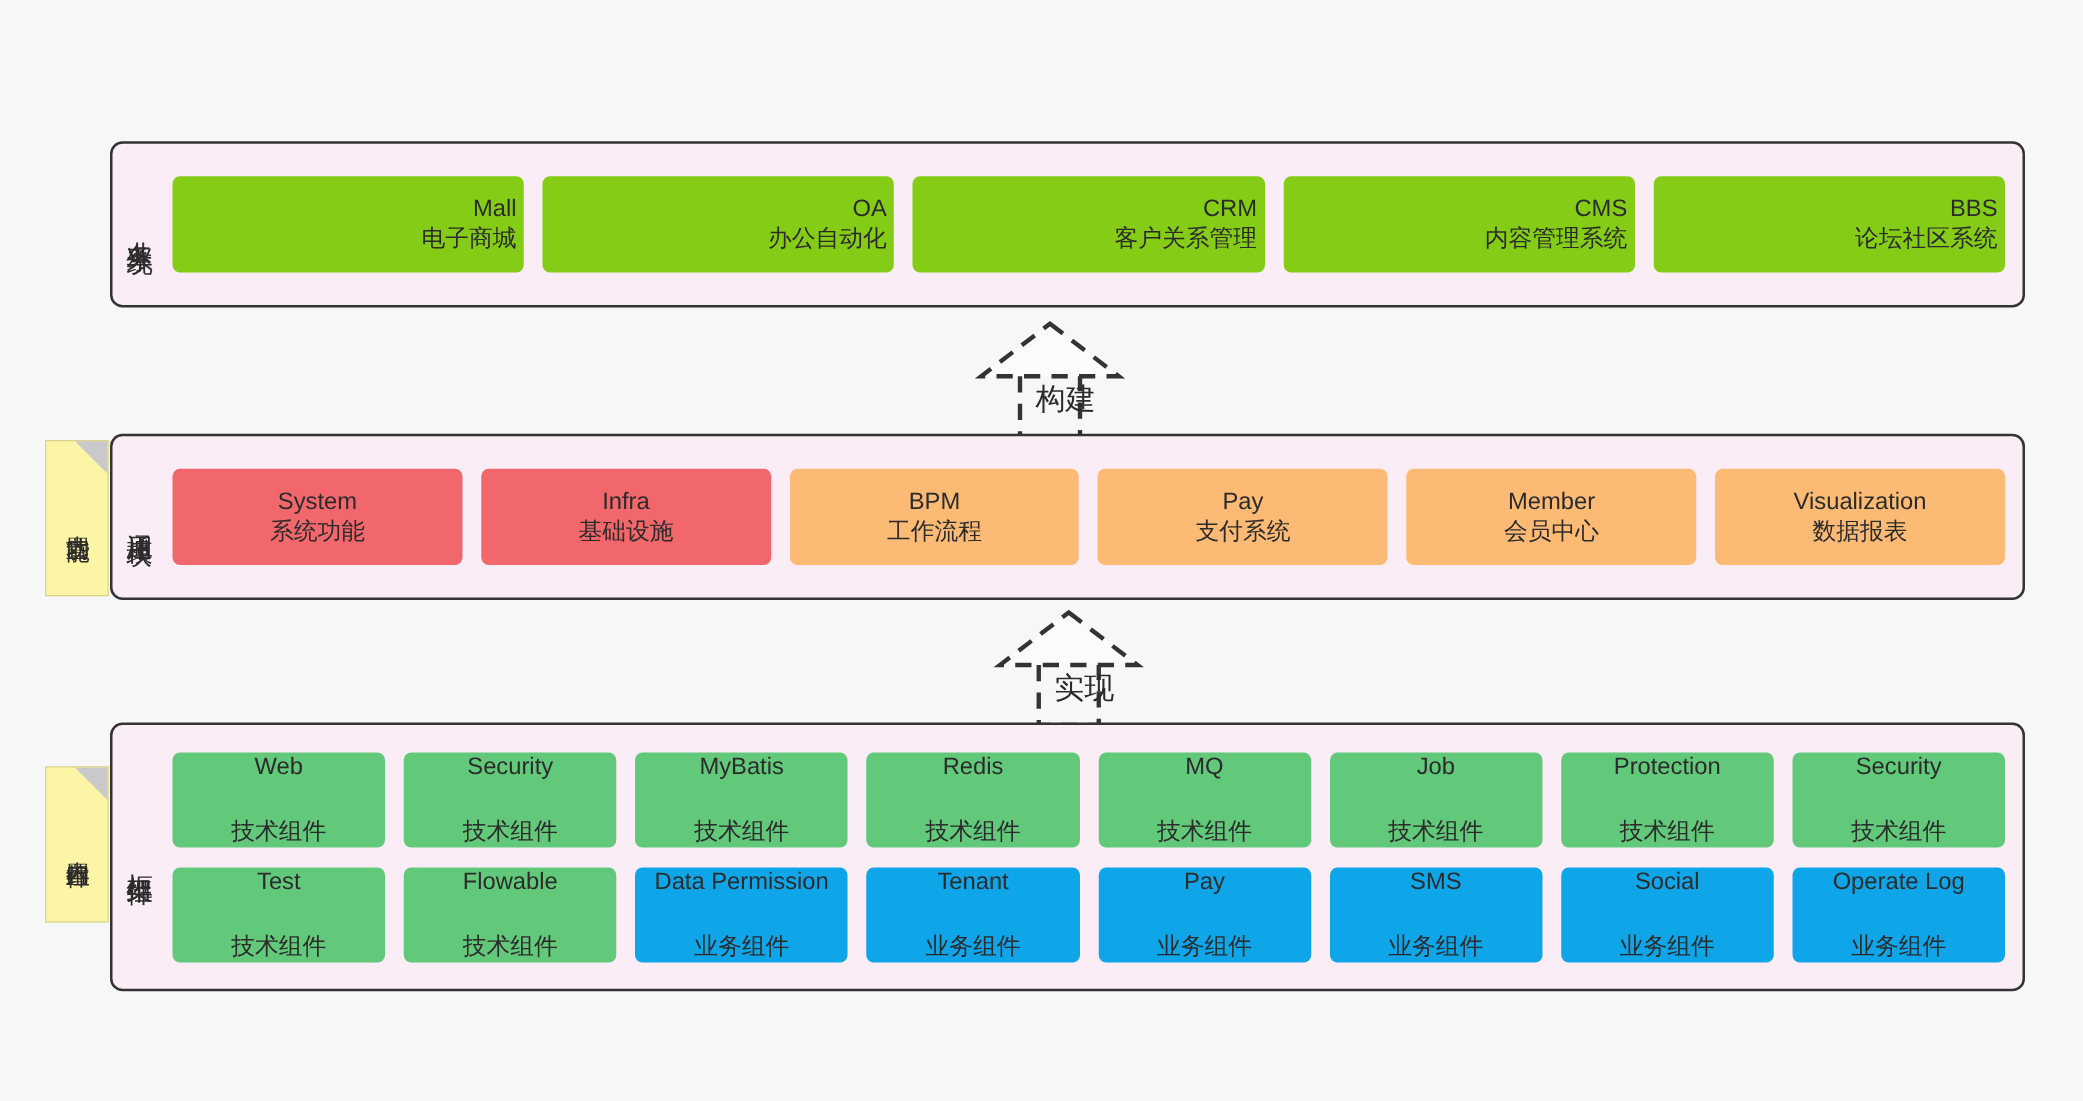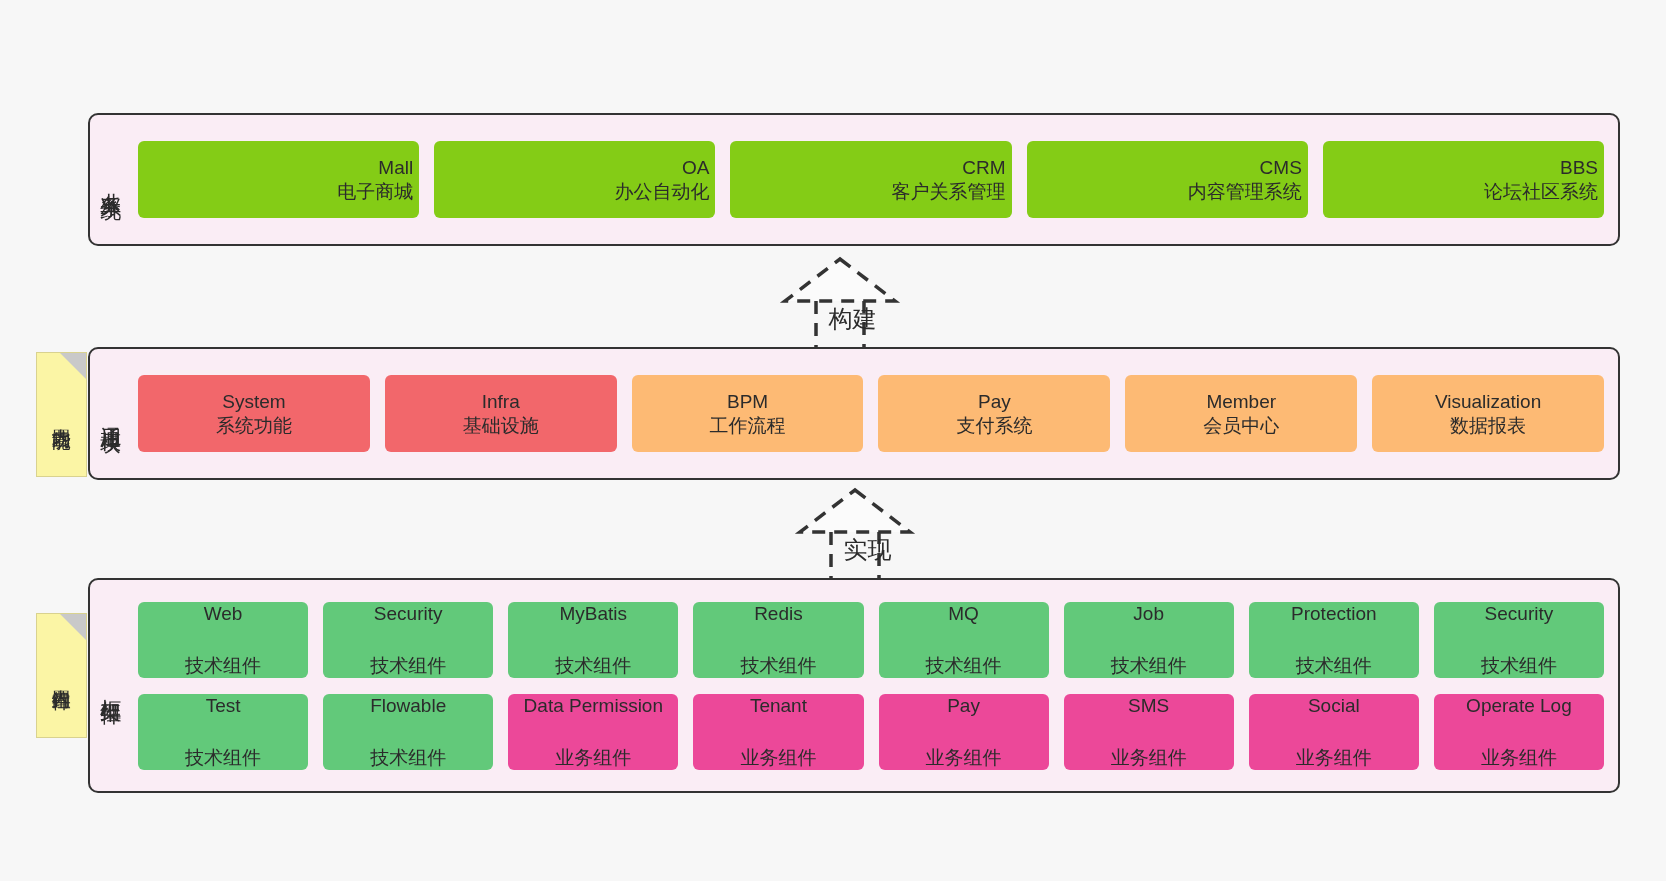--- a/index.html
+++ b/index.html
@@ -75,21 +75,21 @@
     padding: 4px 6px;
   }
   .node .n-title { font-size: 19px; }
   .node .n-sub   { font-size: 19px; }
 
   
   .c-blue        { background: #84cc16; align-items: flex-end; }
   .c-red         { background: #f2676b; }
   .c-pink        { background: #fdba74; }
   .c-green       { background: #62c97a; }
-  .c-lightgreen  { background: #ec4899; }
+  .c-lightgreen  { background: #0ea5e9; }
 
   
   #layer-business  { left: 88px;  top: 113px; width: 1532px; height: 133px; }
   #layer-modules   { left: 88px;  top: 347px; width: 1532px; height: 133px; }
   #layer-framework { left: 88px;  top: 578px; width: 1532px; height: 215px; }
 
   #layer-business  .node,
   #layer-modules   .node { height: 77px; }
   #layer-framework .node { height: 76px; gap: 28px; }
 

